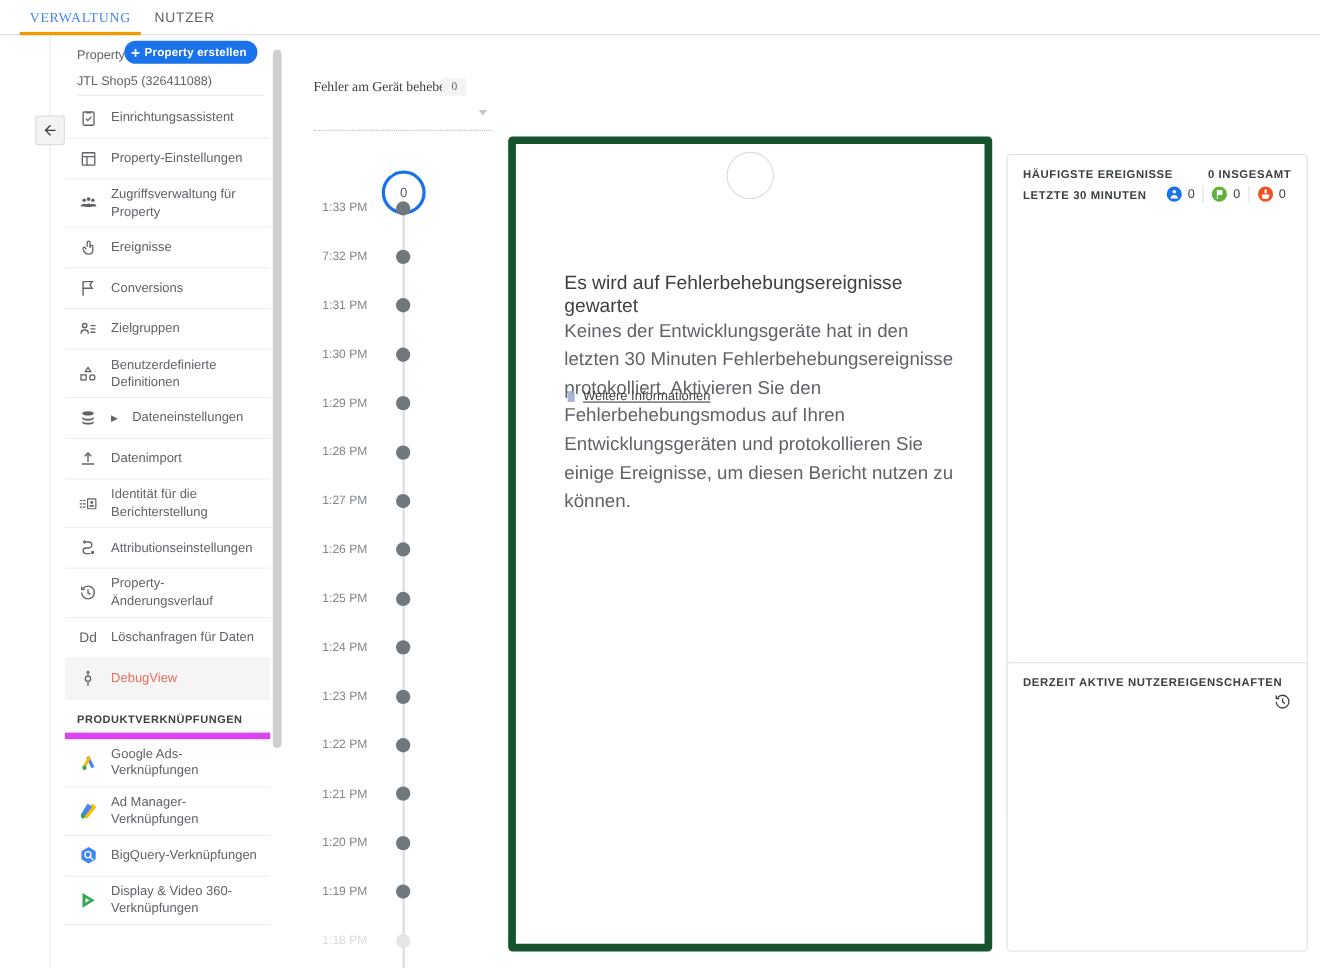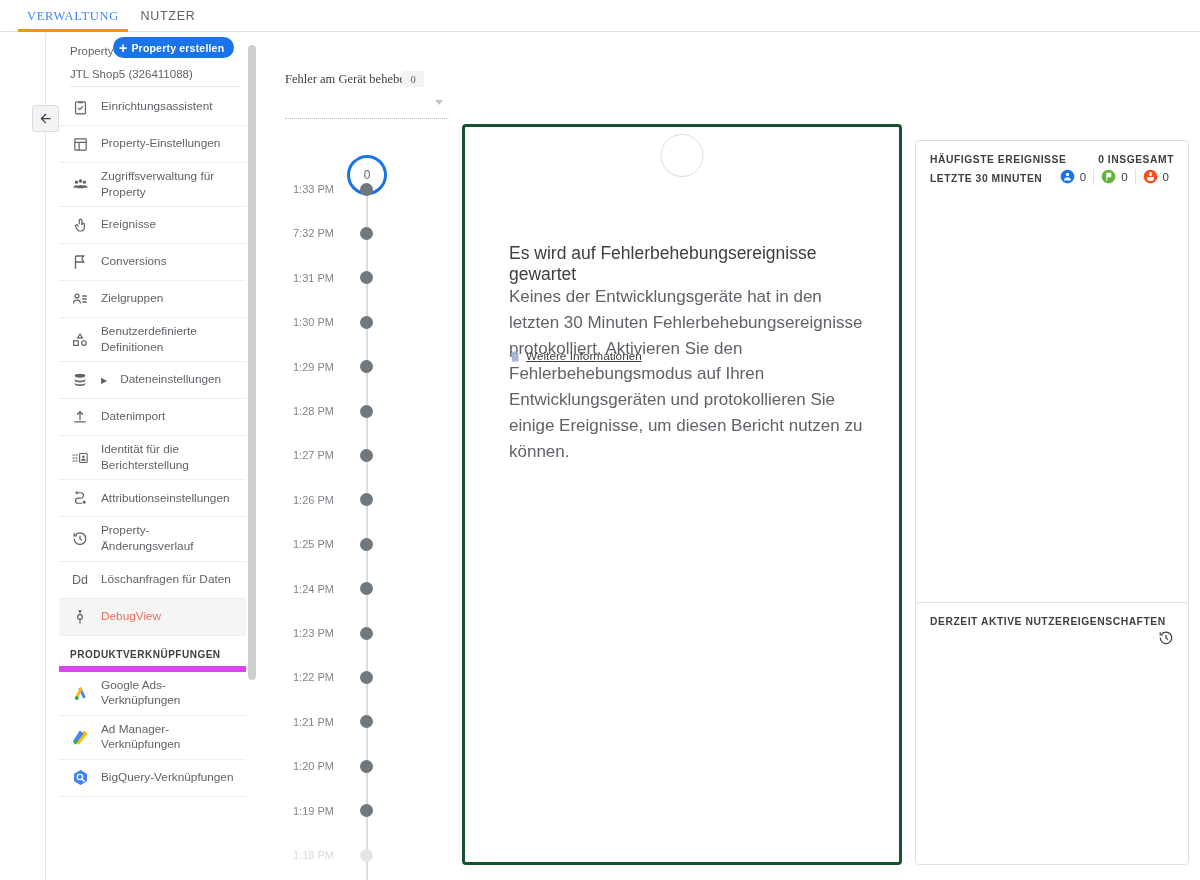--- a/index.html
+++ b/index.html
@@ -172,21 +172,21 @@
     width: 13px; height: 13px; border-radius: 50%;
     background: #70787e;
   }
   .tl-row.faded .tl-time { color: #d8dadd; }
   .tl-row.faded .tl-dot { background: #e3e5e7; }
 
   
   .center-card {
     position: absolute; left: 462px; top: 124px;
     width: 440px; height: 741px;
-    background: #fff; border: 3px solid #14532d; border-radius: 4px;
+    background: #fff; border: 7px solid #14532d; border-radius: 4px;
   }
   .spinner-ring {
     position: absolute; left: 50%; top: 7px; transform: translateX(-50%);
     width: 43px; height: 43px; border-radius: 50%;
     border: 1px solid #dcdcdc;
   }
   .empty-title {
     position: absolute; left: 44px; top: 116px; right: 20px;
     font-size: 17.5px; color: #3c4043; font-weight: normal;
   }
@@ -448,20 +448,29 @@
       <span class="ico">
         <svg width="19" height="19" viewBox="0 0 24 24">
           <path d="M12 2.6l8.2 4.7v9.4L12 21.4 3.8 16.7V7.3z" fill="#4285f4"></path>
           <circle cx="11.3" cy="11.3" r="3.4" fill="none" stroke="#fff" stroke-width="1.5"></circle>
           <path d="M13.8 13.8l3 3" stroke="#fff" stroke-width="1.7" stroke-linecap="round"></path>
         </svg>
       </span>
       <span class="lbl">BigQuery-Verknüpfungen</span>
     </div>
 
+    <div class="nav-item">
+      <span class="ico">
+        <svg width="19" height="19" viewBox="0 0 24 24">
+          <path d="M5 3.5v17l14-8.5z" fill="#34a853"></path>
+          <path d="M8.5 9.2v5.6l4.6-2.8z" fill="#ffffff"></path>
+        </svg>
+      </span>
+      <span class="lbl">Display &amp; Video 360-Verknüpfungen</span>
+    </div>
 
   </div>
 </div>
 
 <div class="sb-track"></div>
 <div class="sb-thumb"></div>
 
 <div class="timeline">
   <div class="tl-title">Fehler am Gerät beheben</div>
   <div class="tl-count-chip">0</div>

